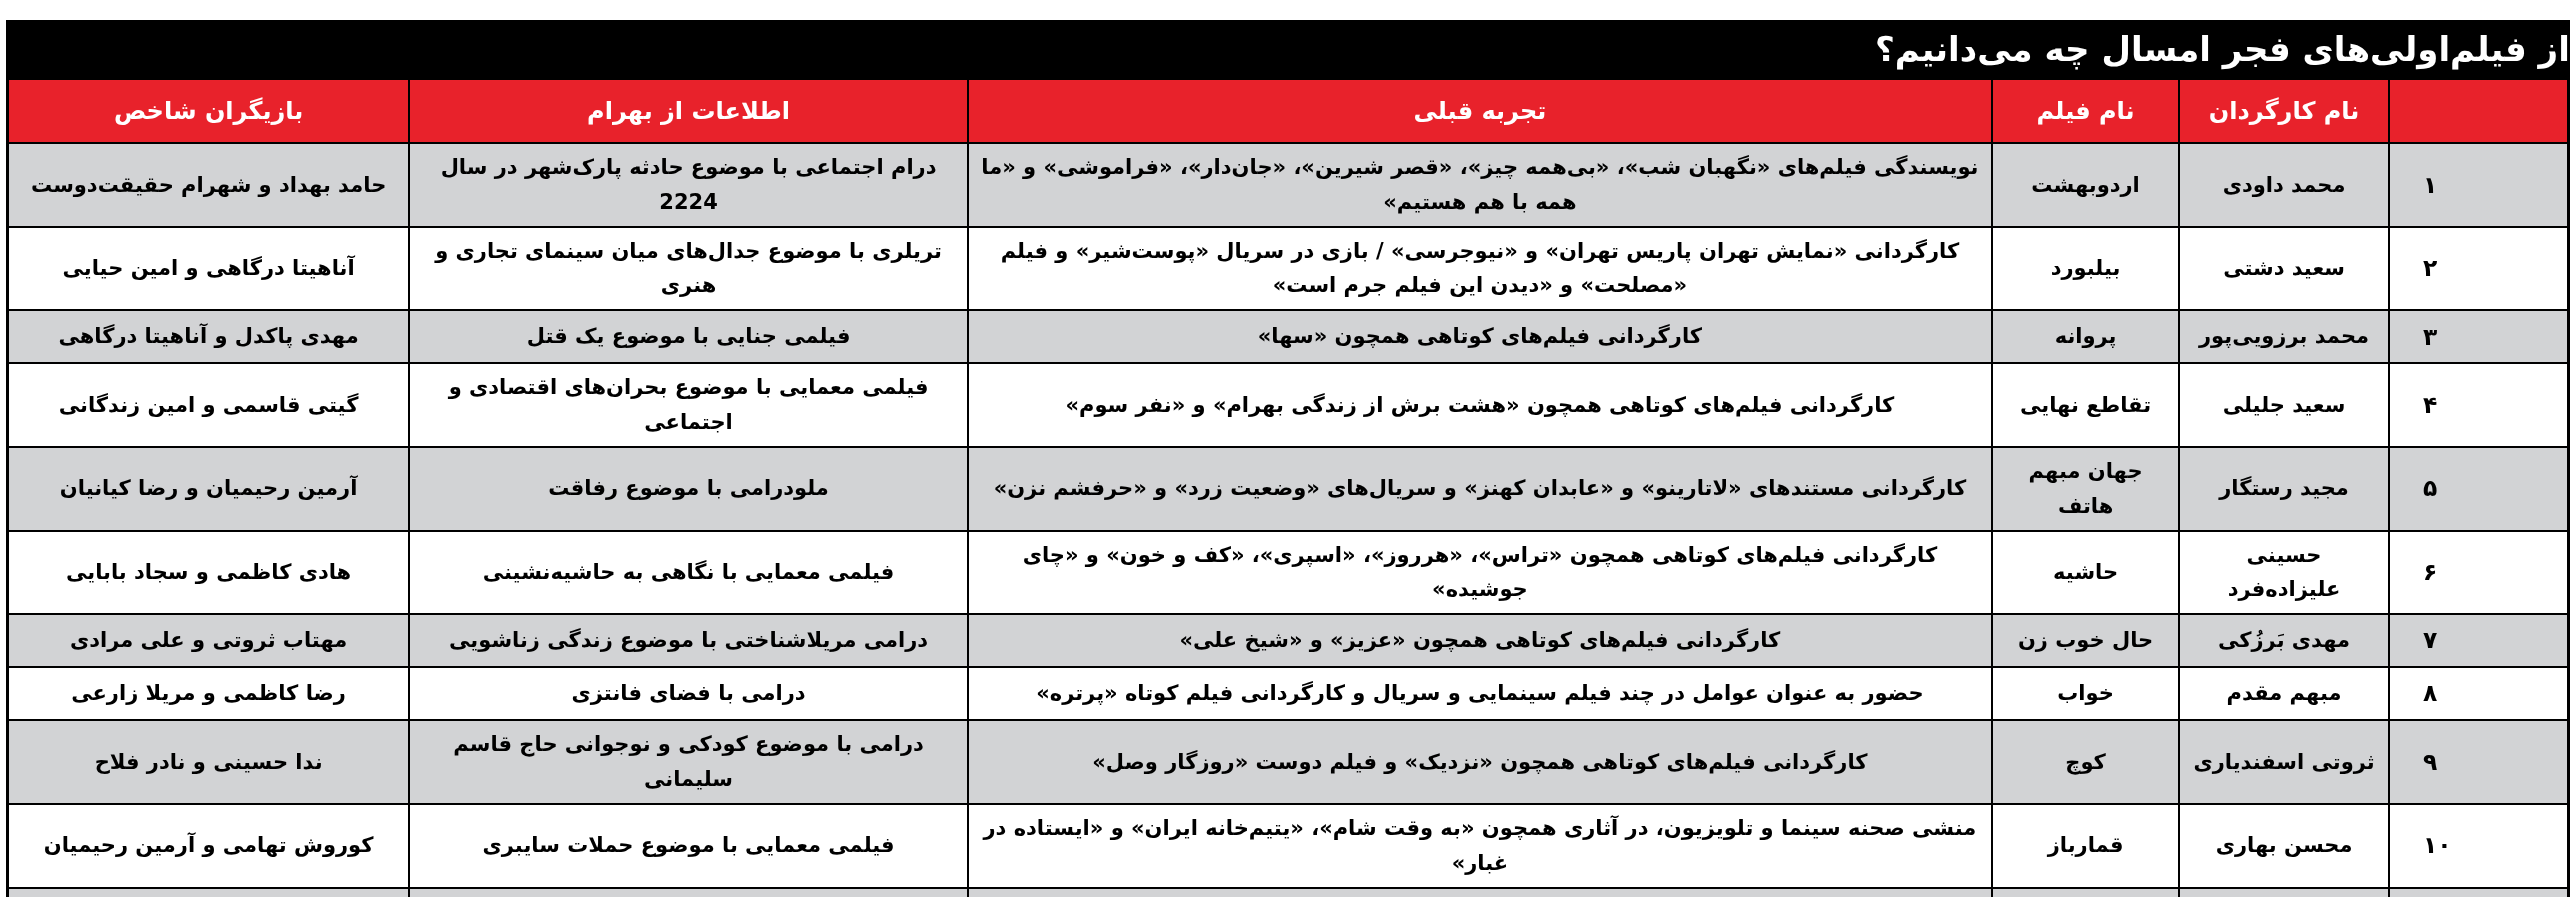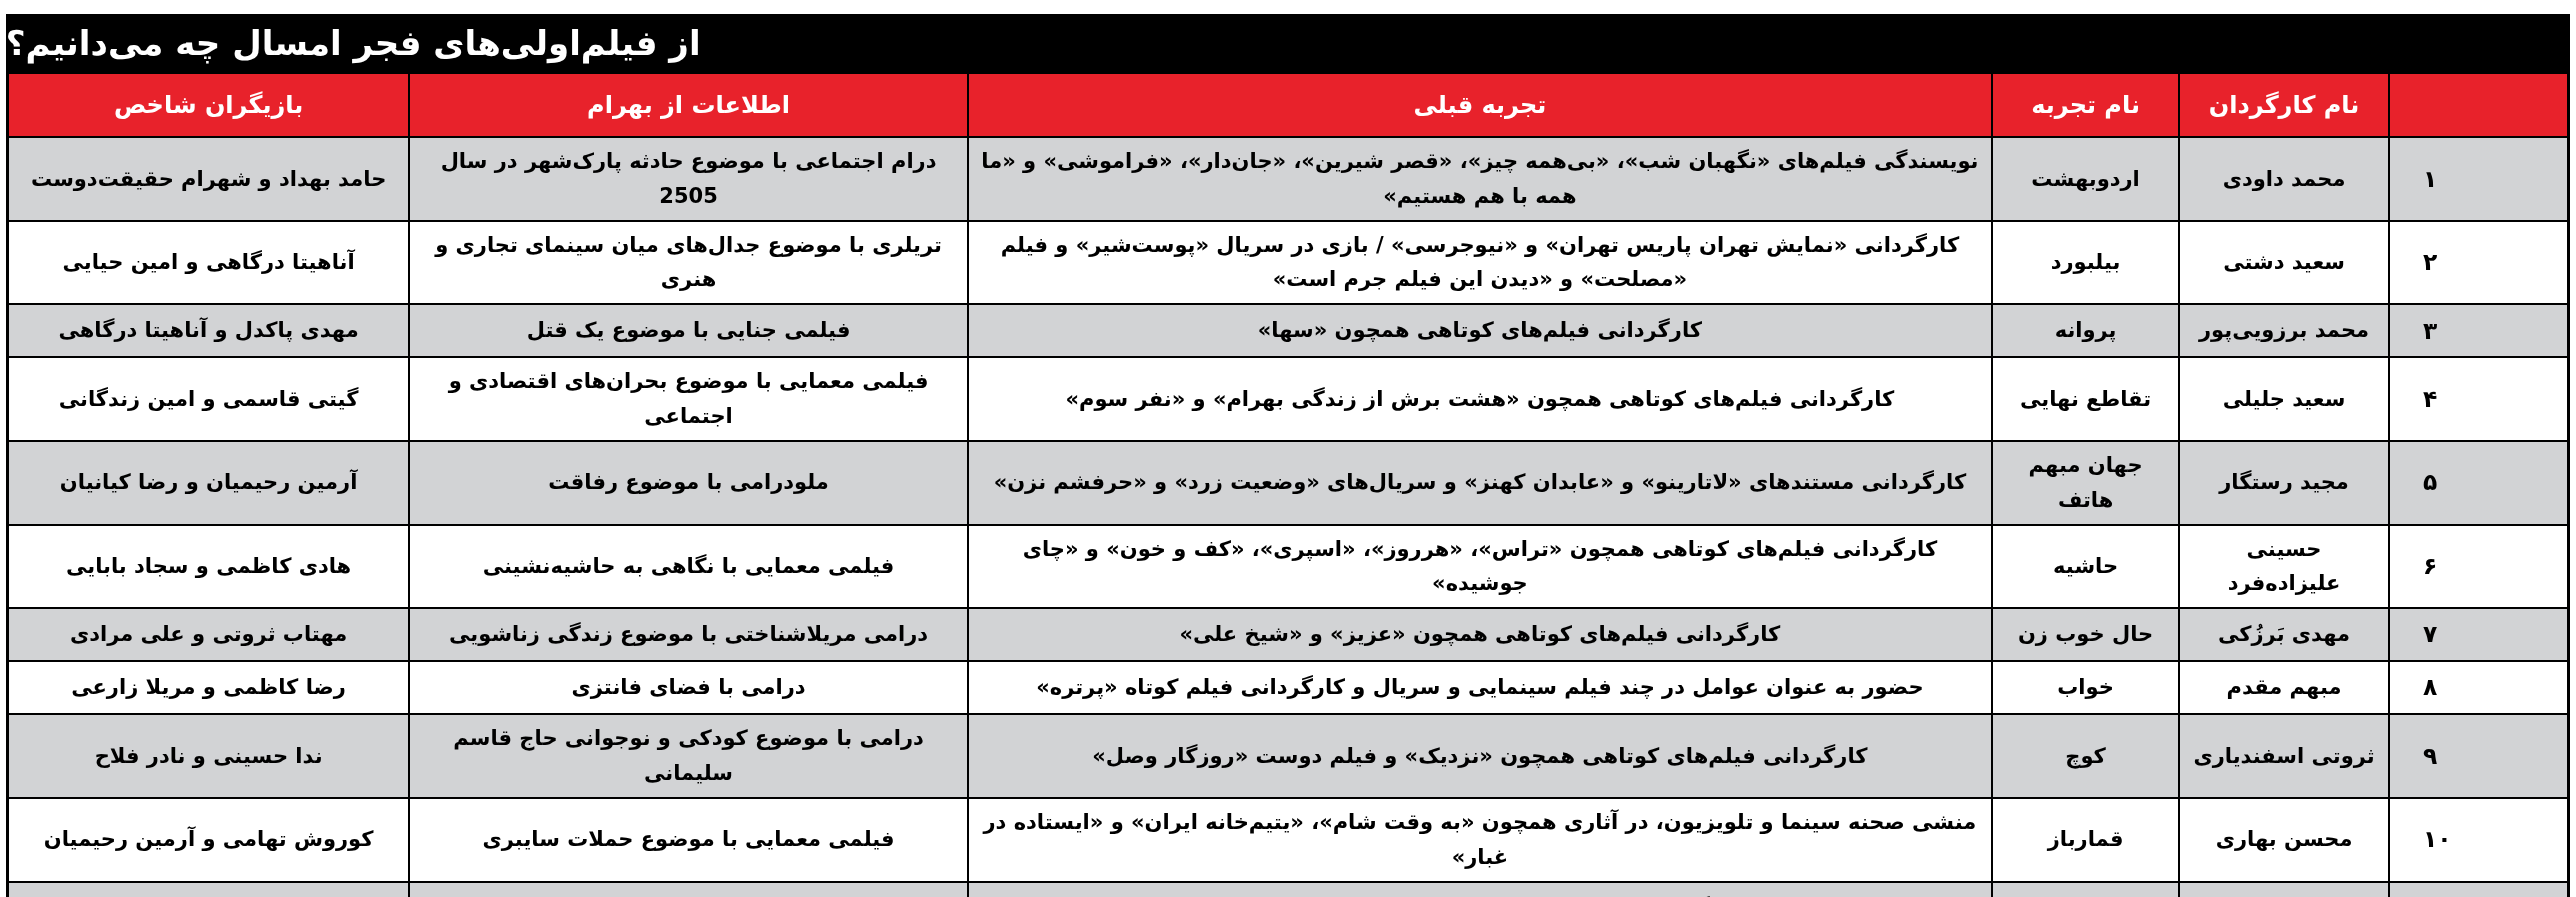--- a/index.html
+++ b/index.html
@@ -16,24 +16,25 @@
     padding: 14px 6.2px 0 6.2px;
     direction: rtl;
   }
   .title-band {
     width: 2564px;
     height: 58px;
     background: #000000;
     color: #ffffff;
     display: flex;
     align-items: center;
-    justify-content: flex-end;
+    justify-content: flex-start;
     font-size: 34px;
     font-weight: bold;
     letter-spacing: -0.8px;
+    margin-top: 6px;
   }
   table.main {
     width: 2564px;
     border-collapse: collapse;
     table-layout: fixed;
     direction: rtl;
     border: 3.1px solid #000000;
     border-top: none;
   }
   col.c-index    { width: 7.0%; }
@@ -87,33 +88,33 @@
       <col class="c-director">
       <col class="c-film">
       <col class="c-exp">
       <col class="c-info">
       <col class="c-actors">
     </colgroup>
     <thead>
       <tr>
         <th></th>
         <th>نام کارگردان</th>
-        <th>نام تجربه</th>
+        <th>نام فیلم</th>
         <th>تجربه قبلی</th>
         <th>اطلاعات از بهرام</th>
         <th>بازیگران شاخص</th>
       </tr>
     </thead>
     <tbody>
         <tr>
     <td class="cell-index">۱</td>
     <td class="cell-director">محمد داودی</td>
     <td class="cell-film">اردوبهشت</td>
     <td class="cell-exp">نویسندگی فیلم‌های «نگهبان شب»، «بی‌همه چیز»، «قصر شیرین»، «جان‌دار»، «فراموشی» و «ما همه با هم هستیم»</td>
-    <td class="cell-info">درام اجتماعی با موضوع حادثه پارک‌شهر در سال 2505</td>
+    <td class="cell-info">درام اجتماعی با موضوع حادثه پارک‌شهر در سال 2224</td>
     <td class="cell-actors">حامد بهداد و شهرام حقیقت‌دوست</td>
   </tr>
         <tr>
     <td class="cell-index">۲</td>
     <td class="cell-director">سعید دشتی</td>
     <td class="cell-film">بیلبورد</td>
     <td class="cell-exp">کارگردانی «نمایش تهران پاریس تهران» و «نیوجرسی» / بازی در سریال «پوست‌شیر» و فیلم «مصلحت» و «دیدن این فیلم جرم است»</td>
     <td class="cell-info">تریلری با موضوع جدال‌های میان سینمای تجاری و هنری</td>
     <td class="cell-actors">آناهیتا درگاهی و امین حیایی</td>
   </tr>

